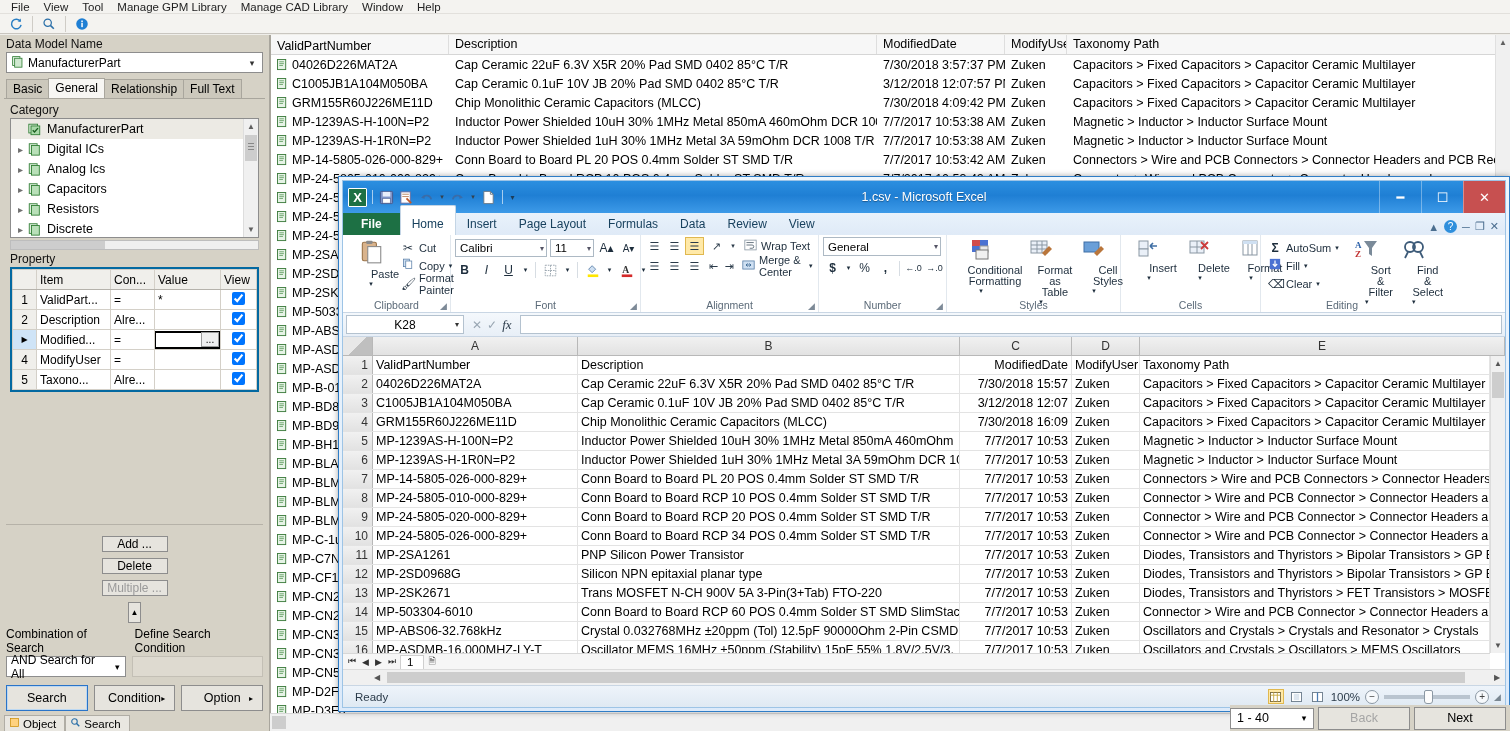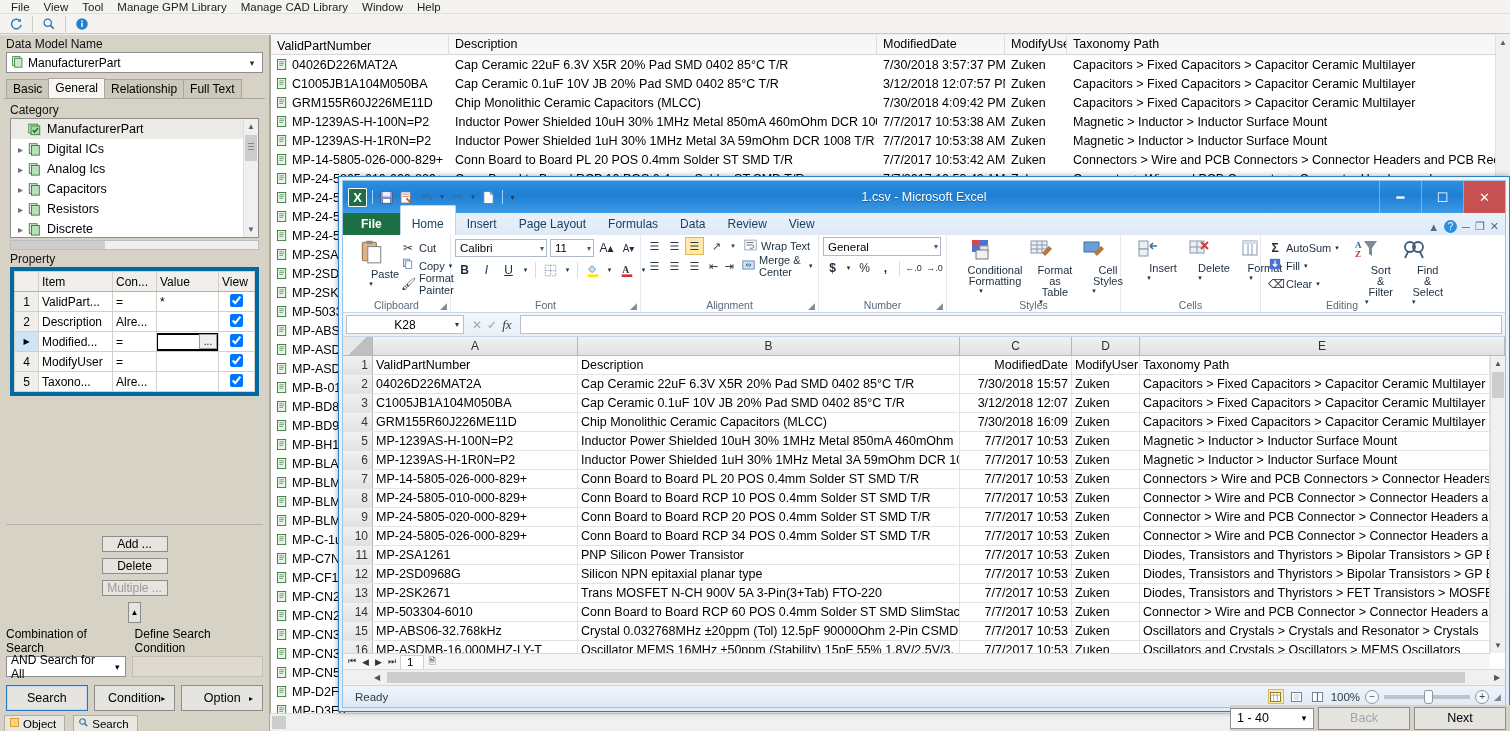--- a/index.html
+++ b/index.html
@@ -63,21 +63,21 @@
   .tree-ico { width:15px; height:14px; margin-right:5px; flex:none; position:relative; }
   .tree-scroll { position:absolute; right:0; top:0; width:15px; bottom:0; background:#f0f0f0; border-left:1px solid #ddd; }
   .tsb { height:15px; background:#f0f0f0; color:#606060; text-align:center; font-size:8px; line-height:15px; }
   .tsthumb { position:absolute; top:16px; left:1px; right:1px; height:26px; background:#cdcdcd; }
   .tsthumb::after{content:"";position:absolute;left:3px;right:3px;top:11px;height:1px;background:#888;box-shadow:0 3px 0 #888,0 -3px 0 #888;}
 
   .hscroll-mini { margin:2px 6px 0 6px; height:10px; background:#efefef; border:1px solid #bdbdbd; position:relative;}
   .hscroll-mini::before{content:"";position:absolute;left:0;top:0;bottom:0;width:38%;background:#cdcdcd;}
 
   
-  .pgrid { margin:0 6px; border:4px solid #0369a1; background:#fff; }
+  .pgrid { margin:0 6px; border:2px solid #0369a1; background:#fff; }
   .pgrid table { border-collapse:collapse; width:100%; font-size:12px; table-layout:fixed; }
   .pgrid th, .pgrid td { border:1px solid #d4d0c8; height:20px; padding:0 3px; text-align:left; font-weight:normal; overflow:hidden; white-space:nowrap;}
   .pgrid thead th { background:#f0efeb; border-bottom:1px solid #b5b2ab; }
   .pgrid .cnum { width:22px; text-align:center; background:#f0efeb; }
   .pgrid tr.sel .cnum { background:#cfe4f7; color:#000; }
   .pgrid .chk { text-align:center; }
   .cellinput { border:2px solid #000; height:18px; display:flex; align-items:center; background:#fff; margin:0 -1px;}
   .cellinput .dots { margin-left:auto; width:18px; height:15px; border:1px solid #9a9a9a; background:#efefef; text-align:center; font-size:10px; line-height:13px; }
   input[type=checkbox]{ margin:0; }
 
@@ -94,21 +94,21 @@
   .srow2 { display:flex; margin:1px 6px 0 6px; gap:6px; align-items:center;}
   .sel-combo { width:120px; height:21px; background:#fff; border:1px solid #8d8d8d; display:flex; align-items:center; padding-left:4px; font-size:12px;}
   .sel-combo .arrow { margin-left:auto; width:16px; text-align:center; font-size:9px; }
   .flatbox { flex:1; height:21px; background:#dedad0; border:1px solid #c3bfb5; }
 
   .bigbtns { display:flex; gap:6px; margin:8px 6px 0 6px; }
   .bigbtn { background:#e6e4de; border:1px solid #8d8d8d; height:26px; flex:1; display:flex; align-items:center; justify-content:center; font-size:12.5px; position:relative;}
   .bigbtn.focus { border:1px solid #2a74c8; box-shadow:inset 0 0 0 1px #bcd8f2; }
   .bigbtn .caret { position:absolute; right:9px; font-size:8px; }
 
-  .bottabs { display:flex; gap:8px; margin:4px 0 0 4px; align-items:center; font-size:11.5px; }
+  .bottabs { display:flex; gap:0; margin:4px 0 0 4px; align-items:center; font-size:11.5px; }
   .bottab { display:flex; align-items:center; gap:3px; padding:1px 8px 1px 4px; border:1px solid #b0ada5; border-bottom:none; background:#e9e7e1;}
 
   
   #results { position:absolute; left:270px; top:35px; right:0; bottom:18px; background:#fff; border-left:1px solid #a9a69d;}
   .rg-head { display:flex; height:20px; background:#f7f7f7; border-bottom:1px solid #d6d6d6; font-size:12.5px; }
   .rg-head .c { border-right:1px solid #dedede; padding:2px 0 0 6px; overflow:hidden; white-space:nowrap; }
   .rg-row { display:flex; height:19px; font-size:12.5px; align-items:center; }
   .rg-row .c { padding-left:6px; overflow:hidden; white-space:nowrap; }
   .c1 { width:178px; display:flex; align-items:center; gap:4px;}
   .c2 { width:428px; }

